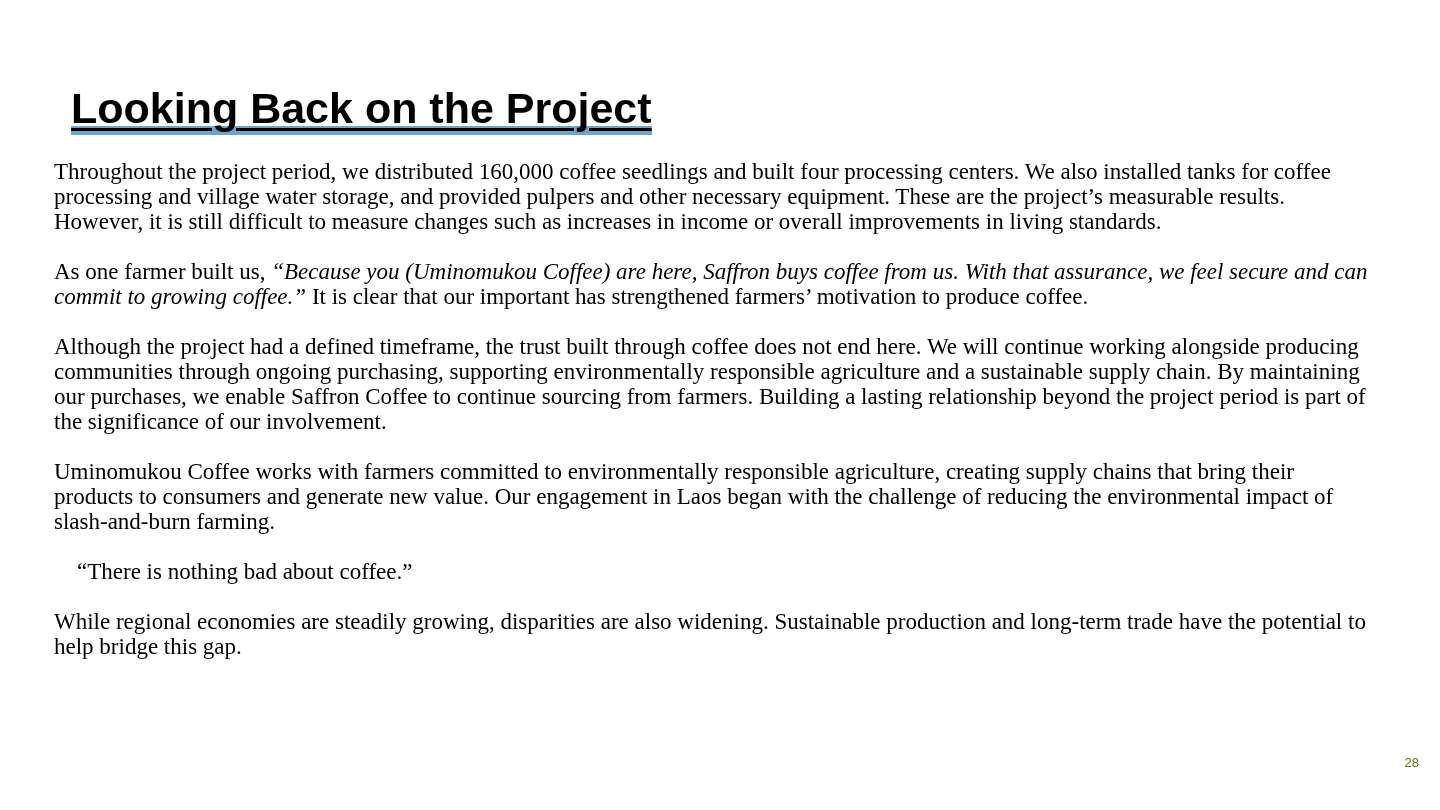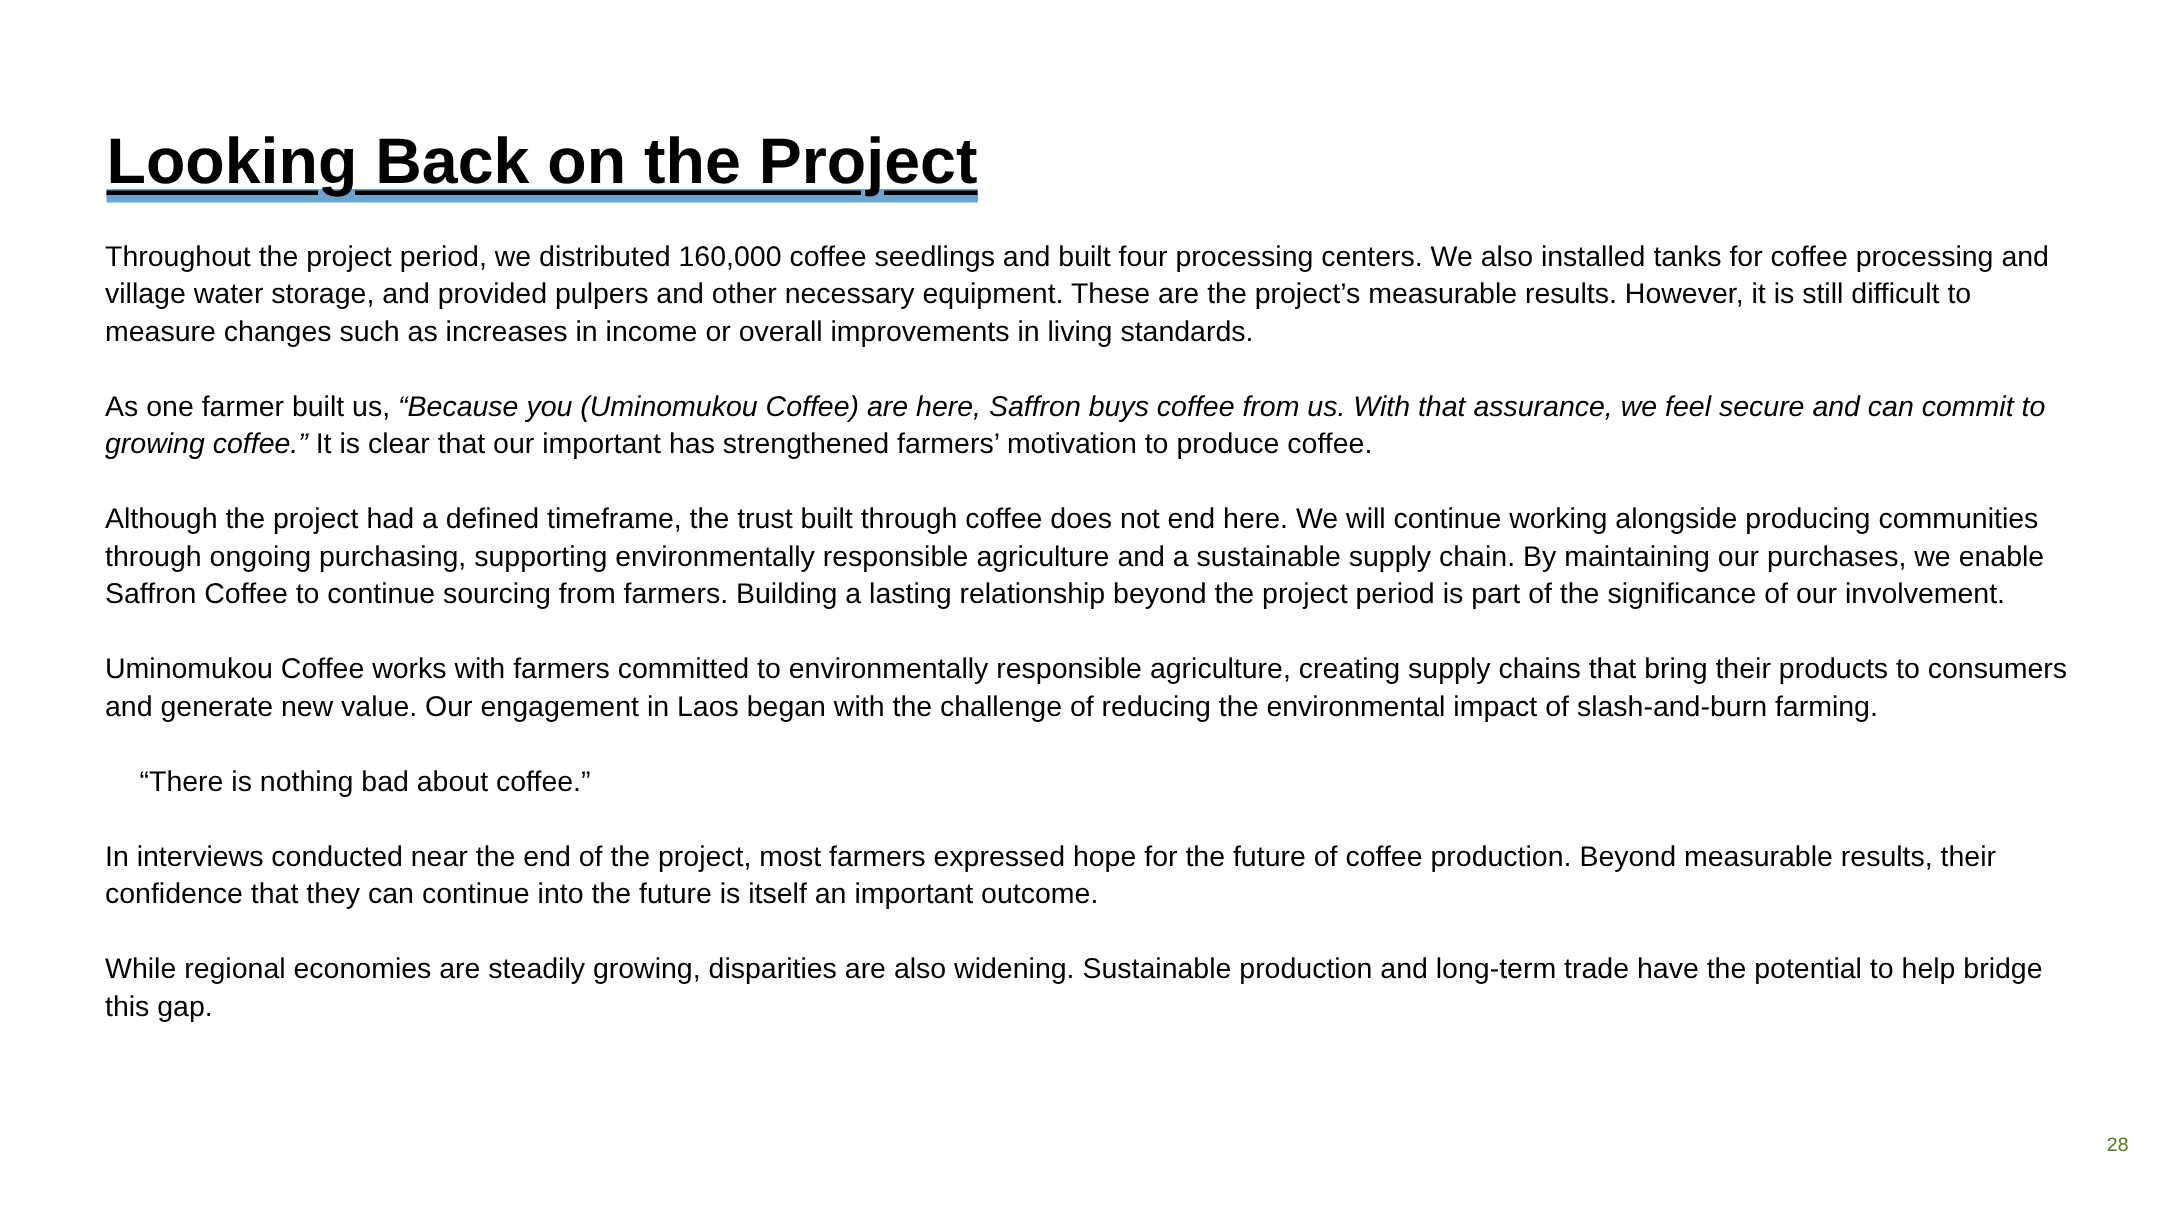--- a/index.html
+++ b/index.html
@@ -37,25 +37,26 @@
   }
   .title-bar {
     display: block;
     height: 9px;
     margin-top: -5px;
     width: 100%;
     background: #6BA5CF; 
   }
   .body-text {
     position: absolute;
-    left: 70px;
+    left: 54px;
     top: 159px;
     width: 1322px;
-    font-size: 19px;
+    font-size: 23px;
     line-height: 25px;
+    font-family: Liberation Serif, serif;
   }
   .body-text p {
     margin: 0 0 25px 0;
   }
   .body-text p.last {
     margin-bottom: 13px;
   }
   .quote-italic {
     font-style: italic;
   }
@@ -89,21 +90,20 @@
     <p>Throughout the project period, we distributed 160,000 coffee seedlings and built four processing centers. We also installed tanks for coffee processing and village water storage, and provided pulpers and other necessary equipment. These are the project’s measurable results. However, it is still difficult to measure changes such as increases in income or overall improvements in living standards.</p>
 
     <p><span>As one farmer built us, </span><em class="quote-italic">“Because you (Uminomukou Coffee) are here, Saffron buys coffee from us. With that assurance, we feel secure and can commit to growing coffee.” </em><span>It is clear that our important has strengthened farmers’ motivation to produce coffee.</span></p>
 
     <p>Although the project had a defined timeframe, the trust built through coffee does not end here. We will continue working alongside producing communities through ongoing purchasing, supporting environmentally responsible agriculture and a sustainable supply chain. By maintaining our purchases, we enable Saffron Coffee to continue sourcing from farmers. Building a lasting relationship beyond the project period is part of the significance of our involvement.</p>
 
     <p>Uminomukou Coffee works with farmers committed to environmentally responsible agriculture, creating supply chains that bring their products to consumers and generate new value. Our engagement in Laos began with the challenge of reducing the environmental impact of slash-and-burn farming.</p>
 
     <p class="gap-sm"><span class="quote-line">“There is nothing bad about coffee.”</span></p>
 
-    <p>In interviews conducted near the end of the project, most farmers expressed hope for the future of coffee production. Beyond measurable results, their confidence that they can continue into the future is itself an important outcome.</p>
 
     <p class="last">While regional economies are steadily growing, disparities are also widening. Sustainable production and long-term trade have the potential to help bridge this gap.</p>
 
   </div>
 
   <div class="page-number">28</div>
 
 </div>
 
 </body></html>

